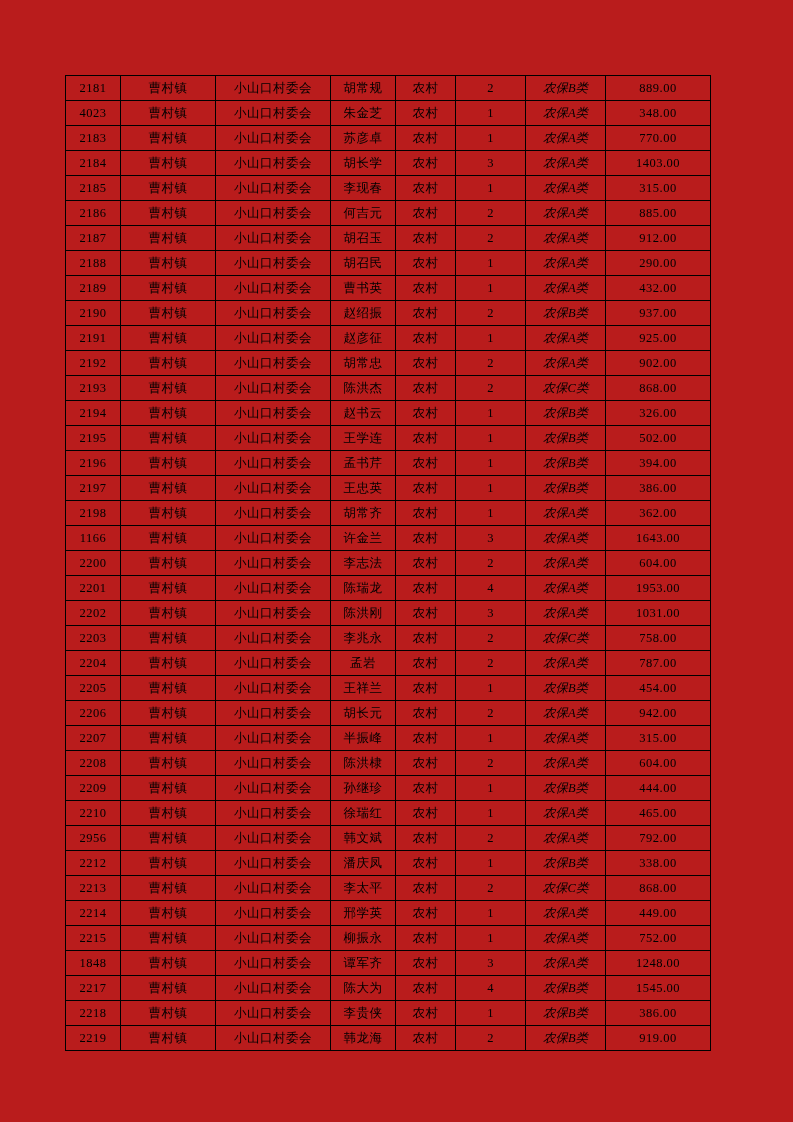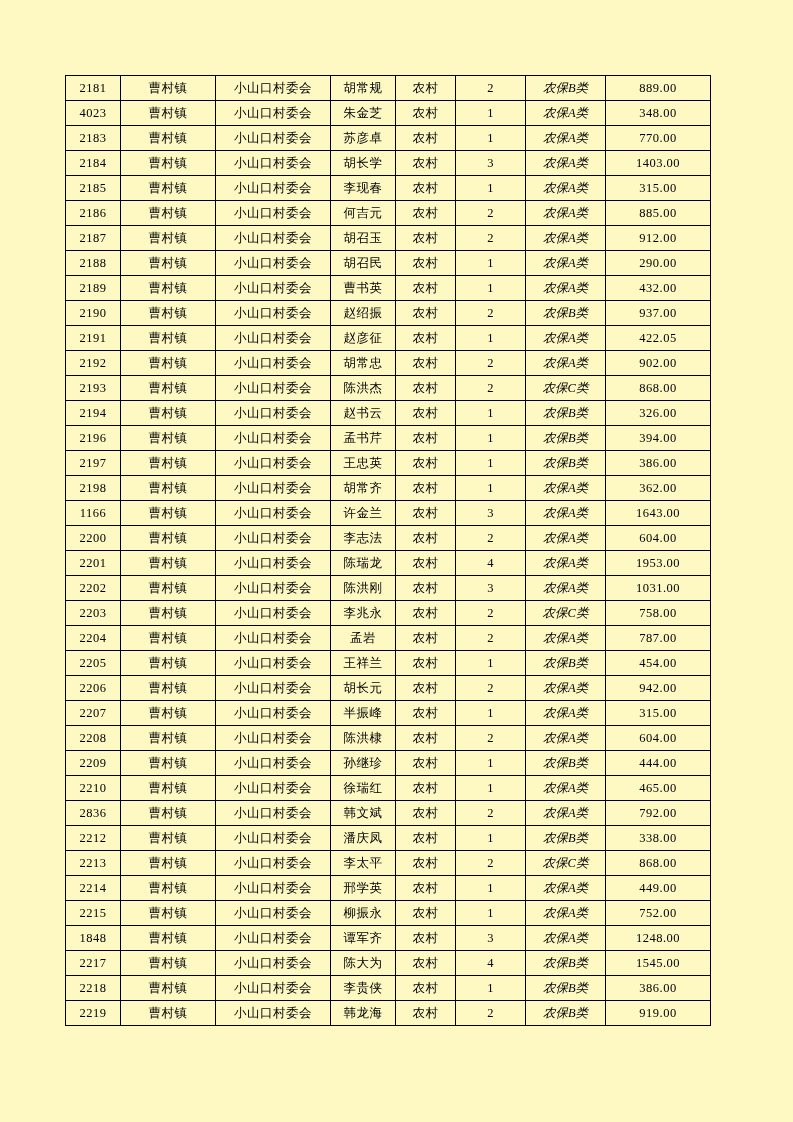--- a/index.html
+++ b/index.html
@@ -4,21 +4,21 @@
 <style>
   html, body {
     margin: 0;
     padding: 0;
     background: #ffffff;
   }
   #page {
     position: relative;
     width: 793px;
     height: 1122px;
-    background: #fef9c3;
+    background: #b91c1c;
     font-family: "Liberation Serif", "DejaVu Serif", serif;
     color: #000000;
     overflow: hidden;
   }
   #roster-table {
     position: absolute;
     left: 65px;
     top: 75px;
     border-collapse: collapse;
     table-layout: fixed;
@@ -156,21 +156,21 @@
           <td class="col8">937.00</td>
         </tr>
         <tr>
           <td class="col1">2191</td>
           <td class="col2">曹村镇</td>
           <td class="col3">小山口村委会</td>
           <td class="col4">赵彦征</td>
           <td class="col5">农村</td>
           <td class="col6">1</td>
           <td class="col7">农保A类</td>
-          <td class="col8">422.05</td>
+          <td class="col8">925.00</td>
         </tr>
         <tr>
           <td class="col1">2192</td>
           <td class="col2">曹村镇</td>
           <td class="col3">小山口村委会</td>
           <td class="col4">胡常忠</td>
           <td class="col5">农村</td>
           <td class="col6">2</td>
           <td class="col7">农保A类</td>
           <td class="col8">902.00</td>
@@ -189,20 +189,30 @@
           <td class="col1">2194</td>
           <td class="col2">曹村镇</td>
           <td class="col3">小山口村委会</td>
           <td class="col4">赵书云</td>
           <td class="col5">农村</td>
           <td class="col6">1</td>
           <td class="col7">农保B类</td>
           <td class="col8">326.00</td>
         </tr>
         <tr>
+          <td class="col1">2195</td>
+          <td class="col2">曹村镇</td>
+          <td class="col3">小山口村委会</td>
+          <td class="col4">王学连</td>
+          <td class="col5">农村</td>
+          <td class="col6">1</td>
+          <td class="col7">农保B类</td>
+          <td class="col8">502.00</td>
+        </tr>
+        <tr>
           <td class="col1">2196</td>
           <td class="col2">曹村镇</td>
           <td class="col3">小山口村委会</td>
           <td class="col4">孟书芹</td>
           <td class="col5">农村</td>
           <td class="col6">1</td>
           <td class="col7">农保B类</td>
           <td class="col8">394.00</td>
         </tr>
         <tr>
@@ -339,21 +349,21 @@
           <td class="col1">2210</td>
           <td class="col2">曹村镇</td>
           <td class="col3">小山口村委会</td>
           <td class="col4">徐瑞红</td>
           <td class="col5">农村</td>
           <td class="col6">1</td>
           <td class="col7">农保A类</td>
           <td class="col8">465.00</td>
         </tr>
         <tr>
-          <td class="col1">2836</td>
+          <td class="col1">2956</td>
           <td class="col2">曹村镇</td>
           <td class="col3">小山口村委会</td>
           <td class="col4">韩文斌</td>
           <td class="col5">农村</td>
           <td class="col6">2</td>
           <td class="col7">农保A类</td>
           <td class="col8">792.00</td>
         </tr>
         <tr>
           <td class="col1">2212</td>

